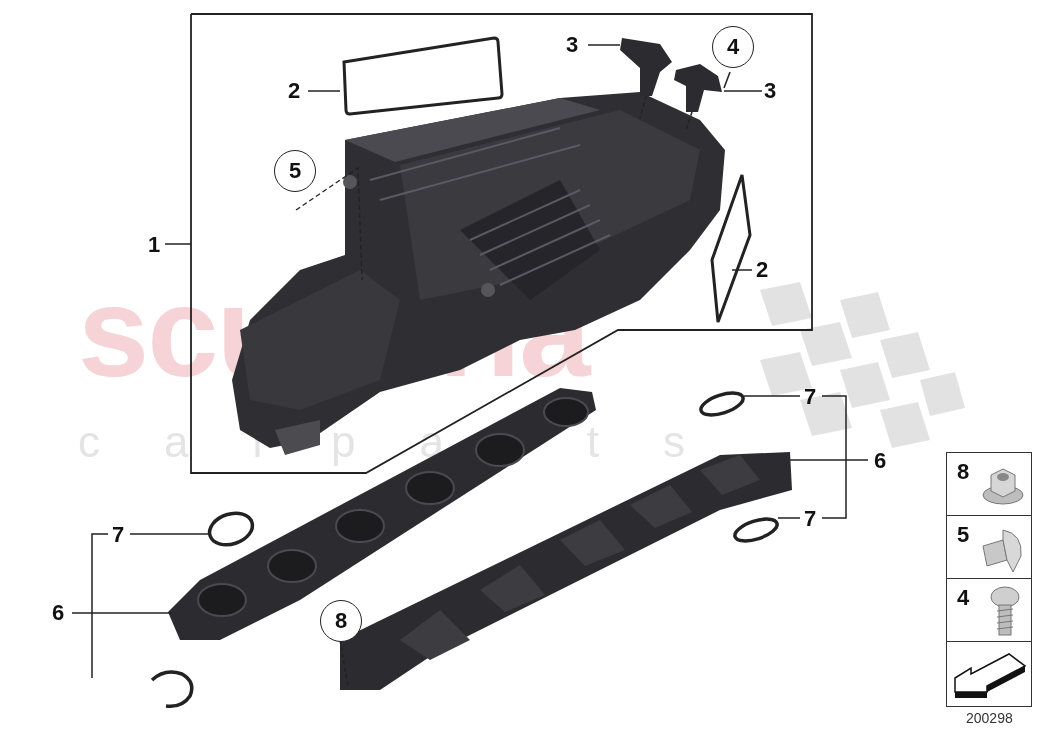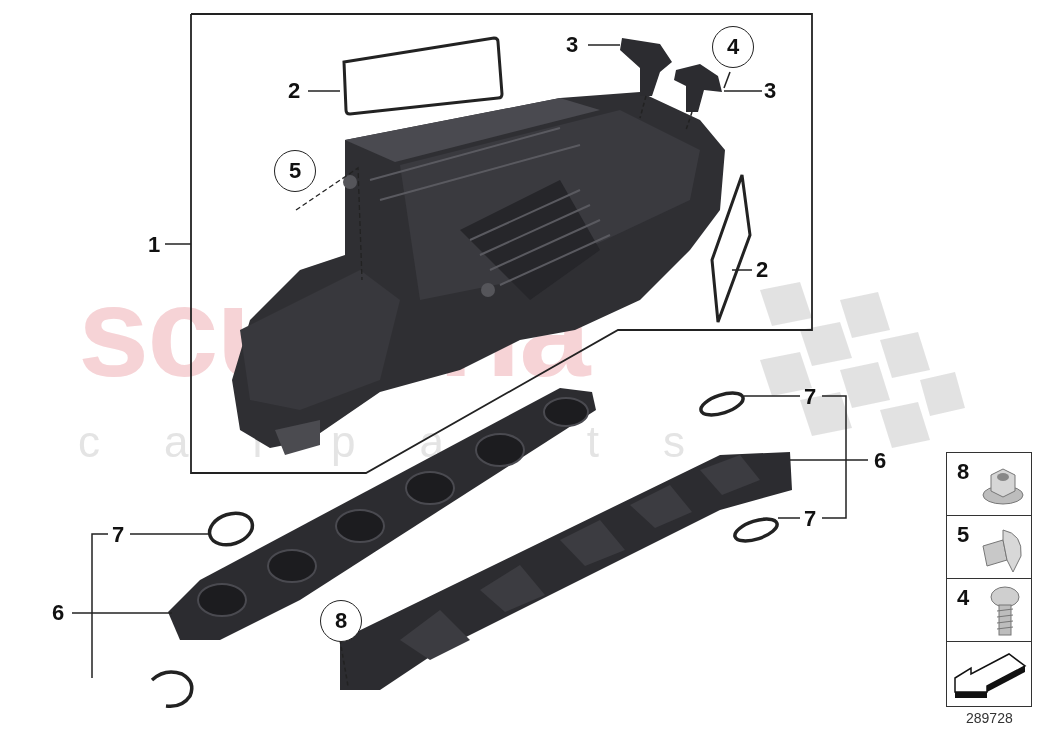--- a/index.html
+++ b/index.html
@@ -168,13 +168,13 @@
   </div>
   <div class="legend-cell">
     <svg width="84" height="64">
       <polygon points="8,36 24,26 24,32 62,12 78,24 40,44 40,50 8,50" fill="#fff" stroke="#111" stroke-width="1.5"></polygon>
       <polygon points="8,50 40,50 40,56 8,56" fill="#111"></polygon>
       <polygon points="40,44 78,24 78,30 40,50" fill="#111"></polygon>
     </svg>
   </div>
 </div>
 
-<div class="diagram-id">289728</div>
+<div class="diagram-id">200298</div>
 
 </body></html>

